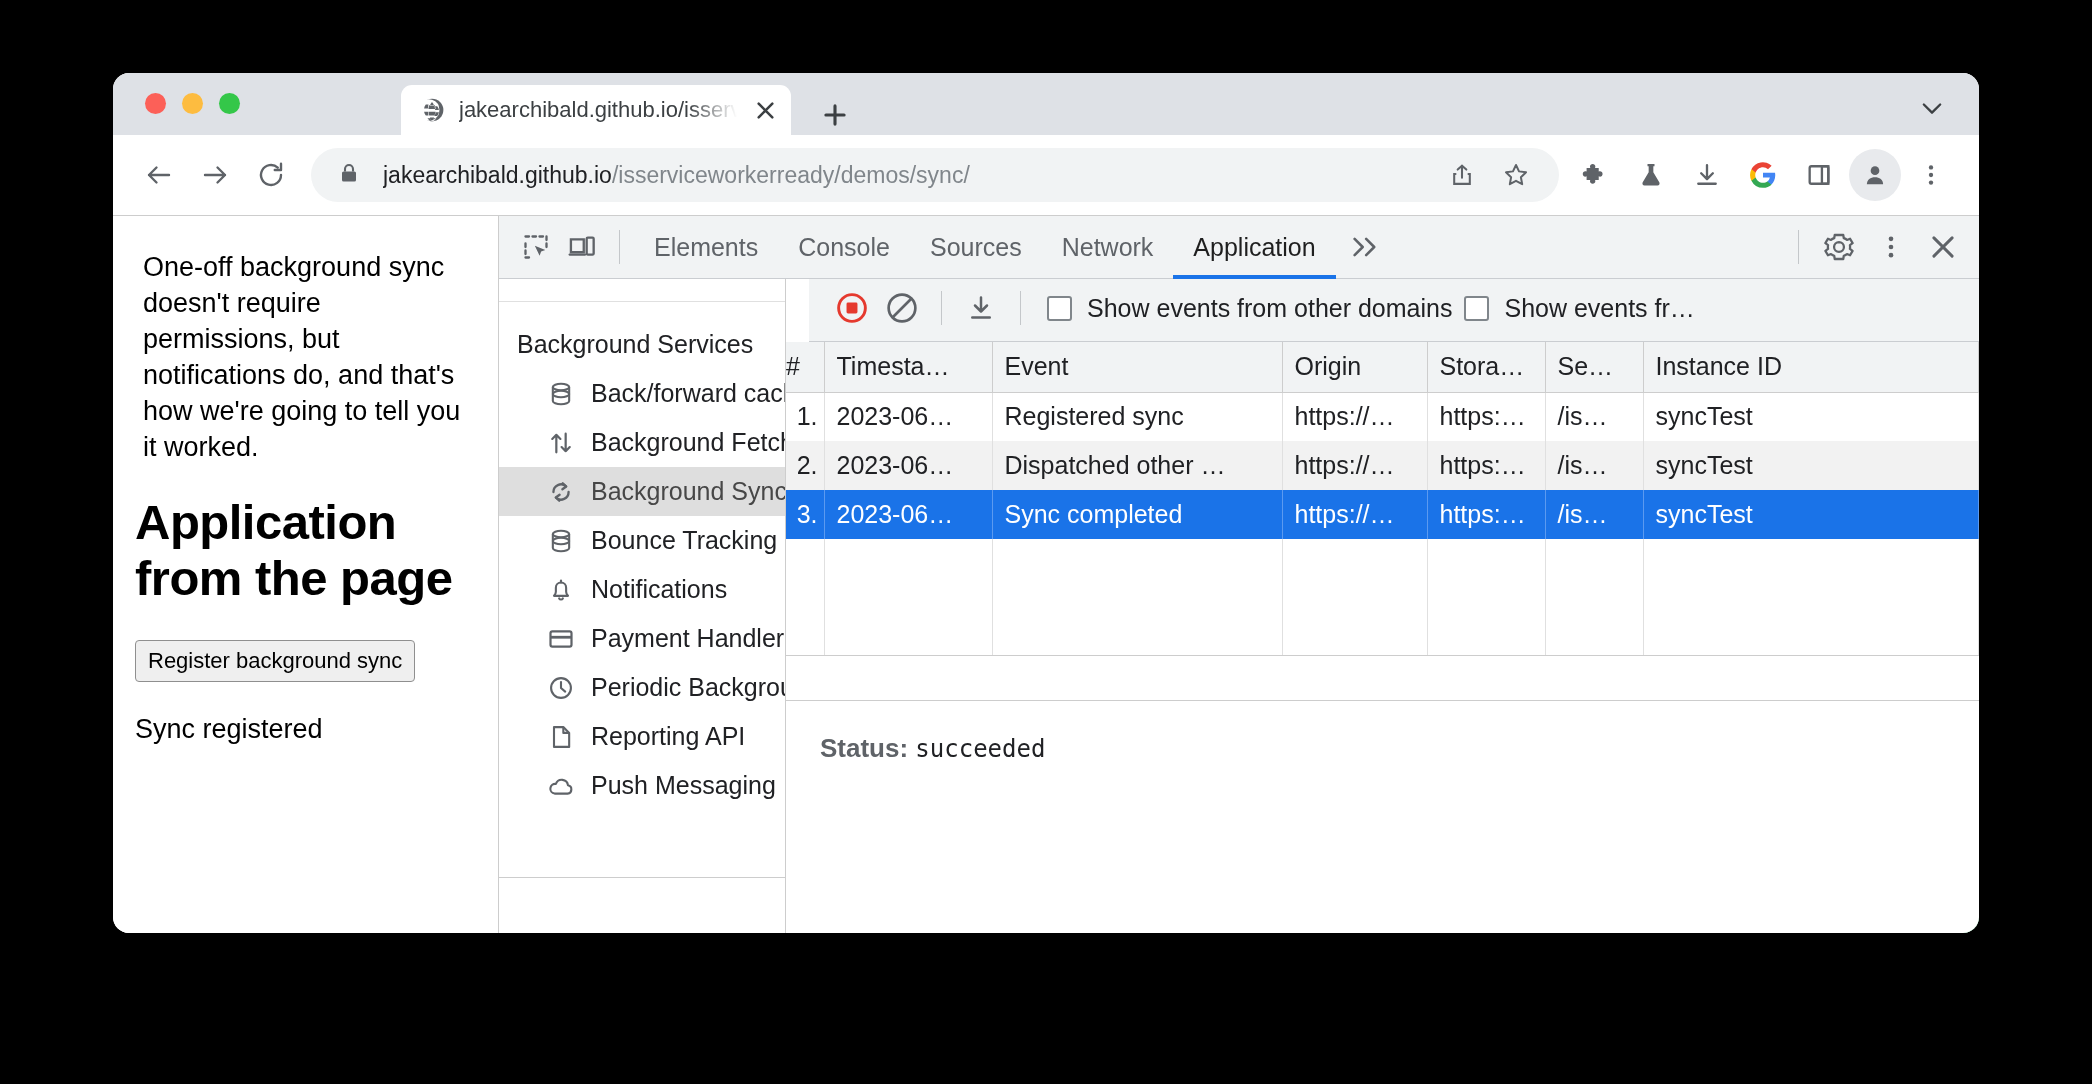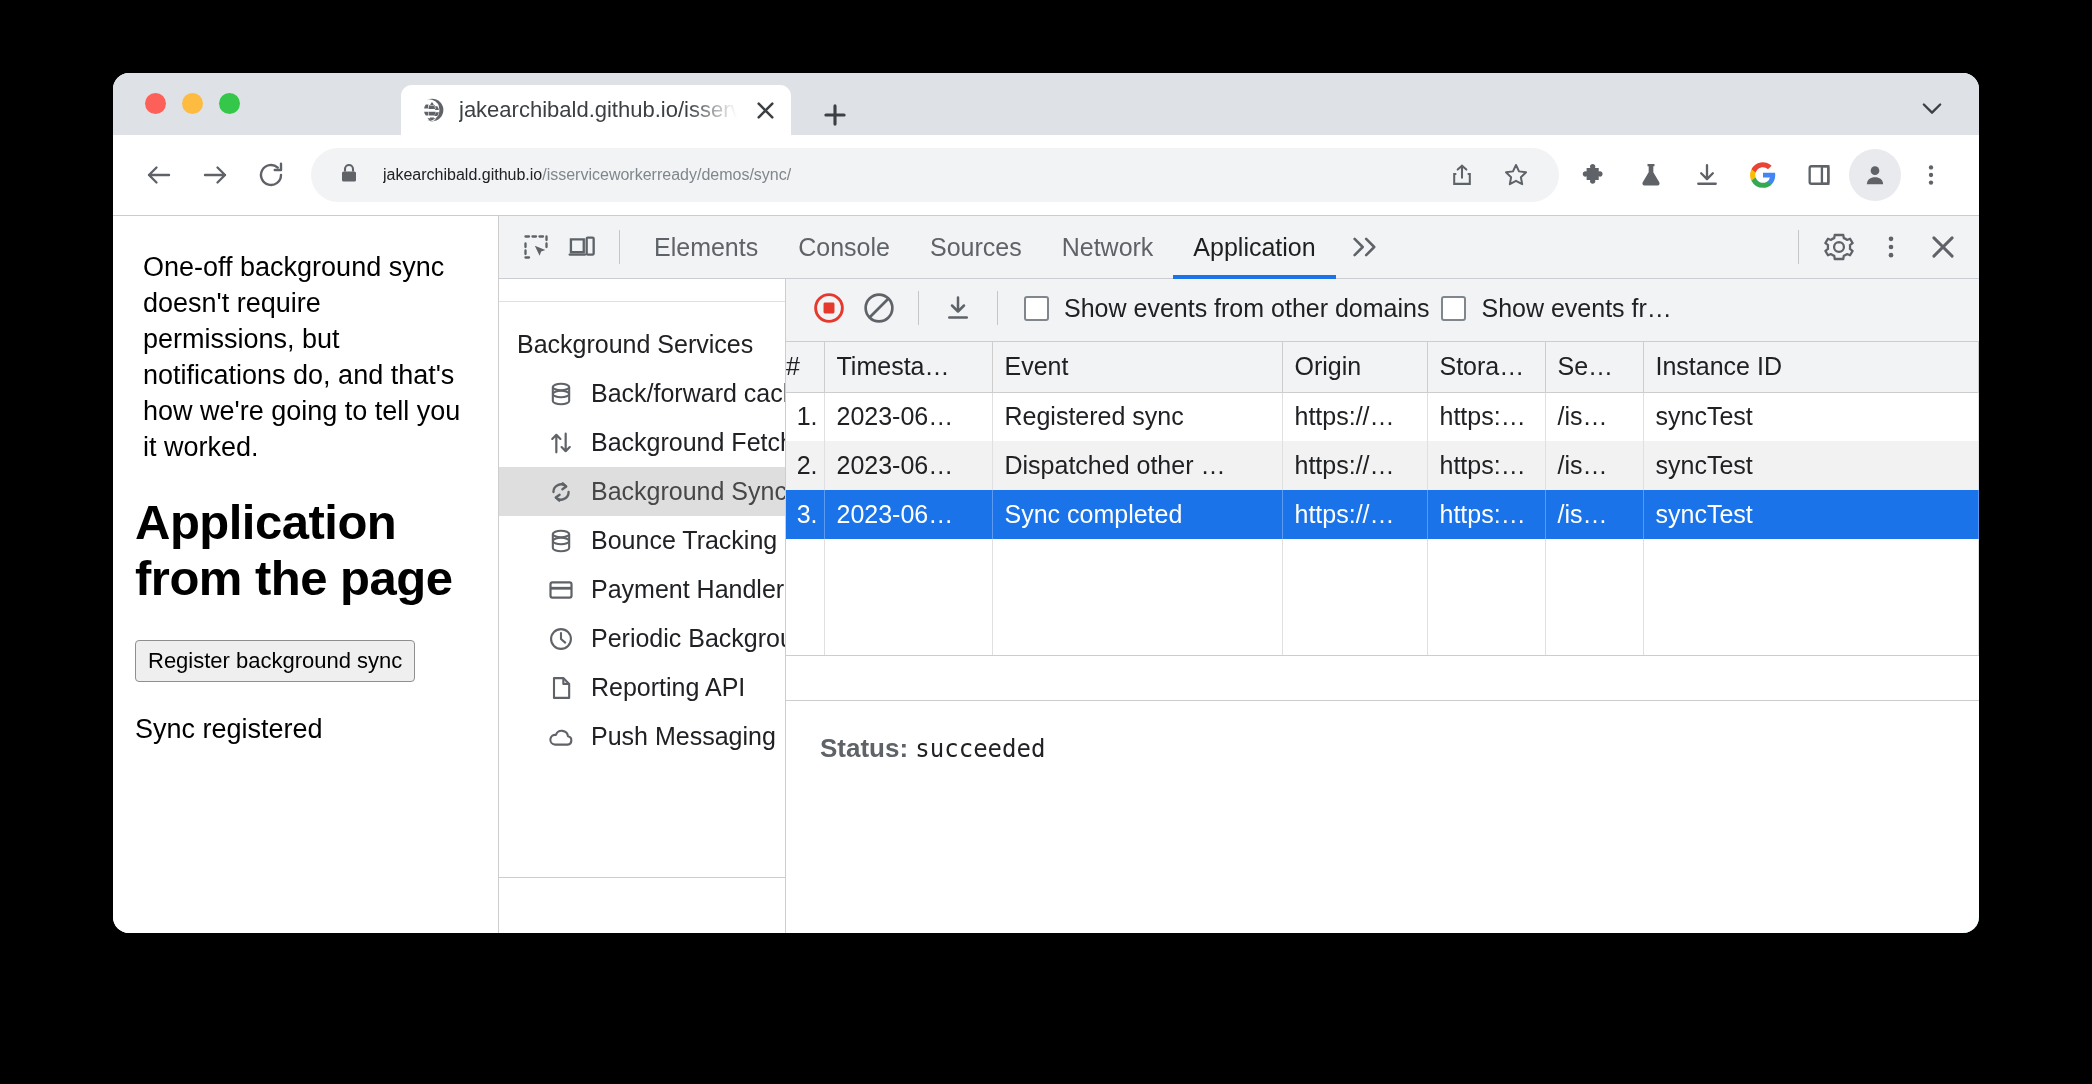--- a/index.html
+++ b/index.html
@@ -103,21 +103,21 @@
     height: 54px;
     background: #f1f3f4;
     border-radius: 27px;
     display: flex; align-items: center;
     margin: 0 10px 0 12px;
     padding: 0 18px 0 26px;
     min-width: 0;
   }
   .omnibox .lock { flex: 0 0 26px; margin-right: 20px; color: #5f6368; }
   .omnibox .url {
-    font-size: 16px; color: #202124; white-space: nowrap;
+    font-size: 23px; color: #202124; white-space: nowrap;
     overflow: hidden;
   }
   .omnibox .url .dim { color: #80868b; }
   .omni-actions { display: flex; align-items: center; gap: 4px; margin-left: auto; flex:0 0 auto;}
   .omni-actions .nav-btn { width: 50px; height: 50px; flex: 0 0 50px; }
   .ext-icons { display: flex; align-items: center; gap: 4px; flex: 0 0 auto; }
   .ext-icons .nav-btn { width: 52px; height: 52px; flex: 0 0 52px; color:#5f6368; }
   .avatar-btn {
     width: 52px; height: 52px; border-radius: 50%;
     background: #e8eaed;
@@ -271,20 +271,21 @@
     flex: 1 1 auto; display: flex; flex-direction: column; min-width: 0;
     background: #fff;
   }
   .bs-toolbar {
     height: 63px; flex: 0 0 63px;
     background: #f1f3f4;
     border-bottom: 1px solid #cacdd1;
     display: flex; align-items: center;
     padding: 0 8px 4px 18px;
     gap: 0;
+    margin-left: 23px;
   }
   .bs-toolbar .dt-iconbtn { width: 50px; height: 50px; flex: 0 0 50px; }
   .bs-sep { width:1px; height: 34px; background:#c4c7ca; margin: 0 14px; flex:0 0 1px;}
   .chk-wrap {
     display: flex; align-items: center; gap: 15px;
     font-size: 25px; color: #202124;
     margin-left: 12px;
     white-space: nowrap;
     overflow: hidden;
   }
@@ -578,20 +579,30 @@
                 <span class="sb-icon">
                   <svg width="28" height="28" viewBox="0 0 24 24">
                       <ellipse cx="12" cy="6" rx="7" ry="2.8" stroke="#5f6368" stroke-width="1.8" fill="none"></ellipse>
                       <ellipse cx="12" cy="12" rx="7" ry="2.8" stroke="#5f6368" stroke-width="1.8" fill="none"></ellipse>
                       <path d="M5 6v12c0 1.5 3.1 2.8 7 2.8s7-1.3 7-2.8V6" stroke="#5f6368" stroke-width="1.8" fill="none"></path>
                     </svg>
                 </span>
                 <span>Bounce Tracking Mitigations</span>
               </div>
 
+              <div class="sb-item">
+                <span class="sb-icon">
+                  <svg width="28" height="28" viewBox="0 0 24 24">
+                      <path d="M6 17h12c-1.2-1.2-1.6-2-1.6-3.5V10a4.4 4.4 0 0 0-8.8 0v3.5C7.6 15 7.2 15.8 6 17z" stroke="#5f6368" stroke-width="1.8" fill="none" stroke-linejoin="round"></path>
+                      <path d="M12 5.5V3.8" stroke="#5f6368" stroke-width="1.8" stroke-linecap="round"></path>
+                      <path d="M10.4 19.2a1.8 1.8 0 0 0 3.2 0" stroke="#5f6368" stroke-width="1.8" fill="none" stroke-linecap="round"></path>
+                    </svg>
+                </span>
+                <span>Notifications</span>
+              </div>
 
               <div class="sb-item">
                 <span class="sb-icon">
                   <svg width="28" height="28" viewBox="0 0 24 24">
                       <rect x="3" y="5.5" width="18" height="13" rx="1.6" stroke="#5f6368" stroke-width="1.9" fill="none"></rect>
                       <path d="M3 10.5h18" stroke="#5f6368" stroke-width="2.4"></path>
                     </svg>
                 </span>
                 <span>Payment Handler</span>
               </div>

